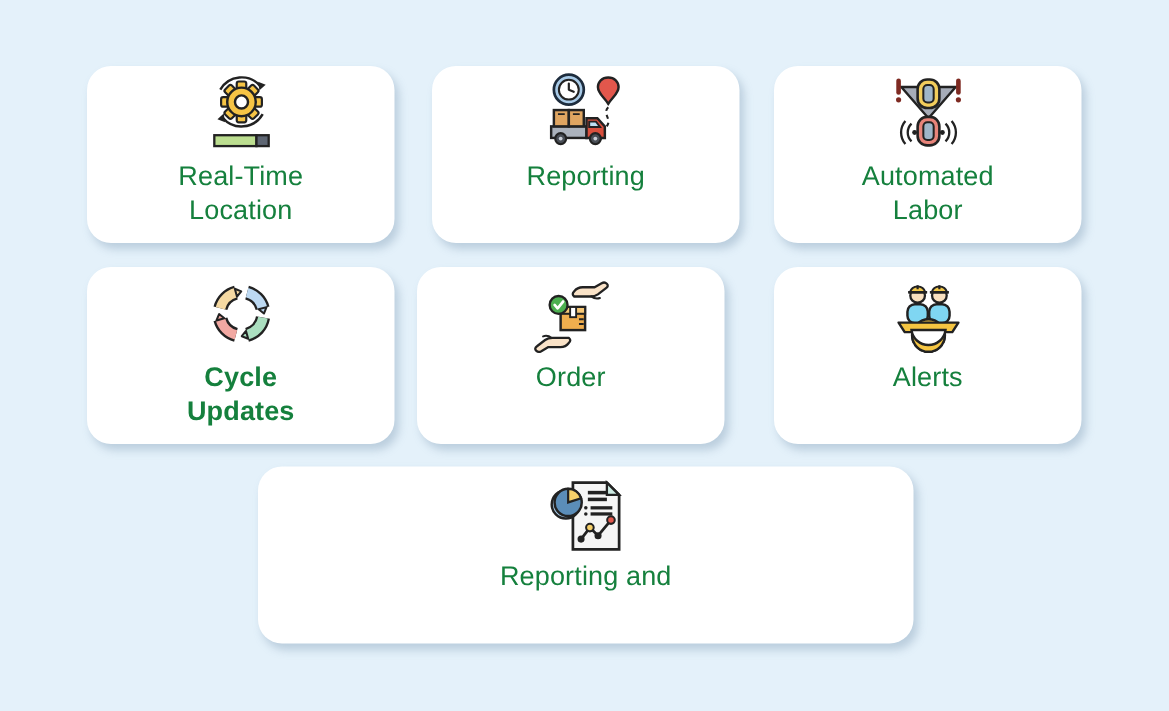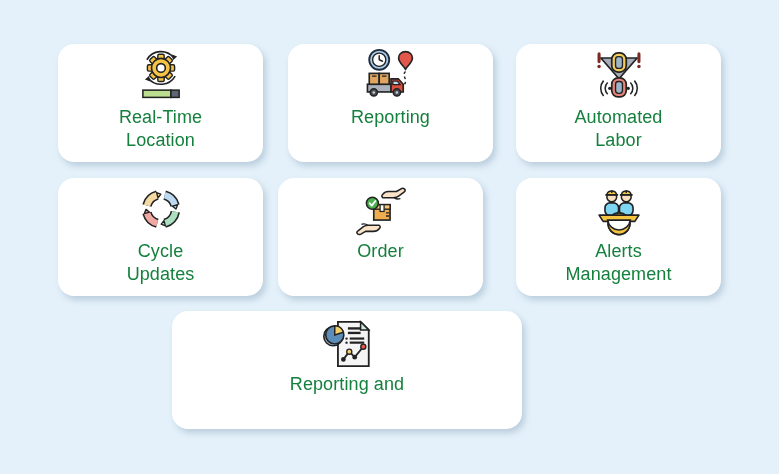--- a/index.html
+++ b/index.html
@@ -13,35 +13,35 @@
   .card {
     position:absolute;
     width:205px; height:118px;
     background:#ffffff;
     border-radius:16px;
     box-shadow:3px 4px 6px rgba(120,150,175,0.38);
     display:flex; flex-direction:column;
     align-items:center; justify-content:flex-start;
     padding-top:4px;
   }
-  .card.wide { width:350px; }
+  .card.wide { width:437px; }
   .icon-box { width:58px; height:58px; display:flex; align-items:center; justify-content:center; }
   .icon-box svg { width:58px; height:58px; }
   .label {
     text-align:center;
     font-size:18px;
     line-height:23px;
     color:#15803d;
     letter-spacing:0.1px;
   }
   
   #card-rtu { left:58px;  top:44px; }
   #card-lt  { left:288px; top:44px; }
   #card-aa  { left:516px; top:44px; }
-  #card-cc  { left:58px;  top:178px; }
+  #card-cc  { left:58px;  top:178px;font-weight:bold; }
   #card-of  { left:278px; top:178px; }
   #card-lm  { left:516px; top:178px; }
   #card-ra  { left:172px; top:311px; }
 </style>
 </head>
 <body>
 
 <div class="card" id="card-rtu">
   <span class="icon-box">
     <svg viewBox="0 0 64 64">
@@ -206,21 +206,20 @@
         <rect x="28.5" y="52" width="7" height="6" rx="1.5" transform="rotate(-40 32 46)"></rect>
         <rect x="28.5" y="52" width="7" height="6" rx="1.5" transform="rotate(80 32 46)"></rect>
         <rect x="28.5" y="52" width="7" height="6" rx="1.5" transform="rotate(-80 32 46)"></rect>
       </g>
       <circle cx="32" cy="46" r="12" fill="#f5c542" stroke="#222" stroke-width="1.8"></circle>
       <path d="M10 36.5 L54 36.5 L49.5 43.5 L14.5 43.5 Z" fill="#f5c542" stroke="#222" stroke-width="1.8" stroke-linejoin="round"></path>
       <path d="M19.5 42 a12.6 12.6 0 0 0 25 0 z" fill="#ffffff" stroke="#222" stroke-width="1.8"></path>
     </svg>
   </span>
   <div class="label">Alerts</div>
-  <div class="label">Management</div>
 </div>
 
 <div class="card wide" id="card-ra">
   <span class="icon-box">
     <svg viewBox="0 0 64 64">
 
       <path d="M22 7.5 H47 L56 16.5 V56.5 H22 Z" fill="#f5f5f5" stroke="#222" stroke-width="2"></path>
       <path d="M47 7.5 L47 16.5 H56 Z" fill="#cdebe3" stroke="#222" stroke-width="1.7"></path>
 
       <rect x="33" y="13.5" width="14" height="2.6" fill="#222"></rect>

